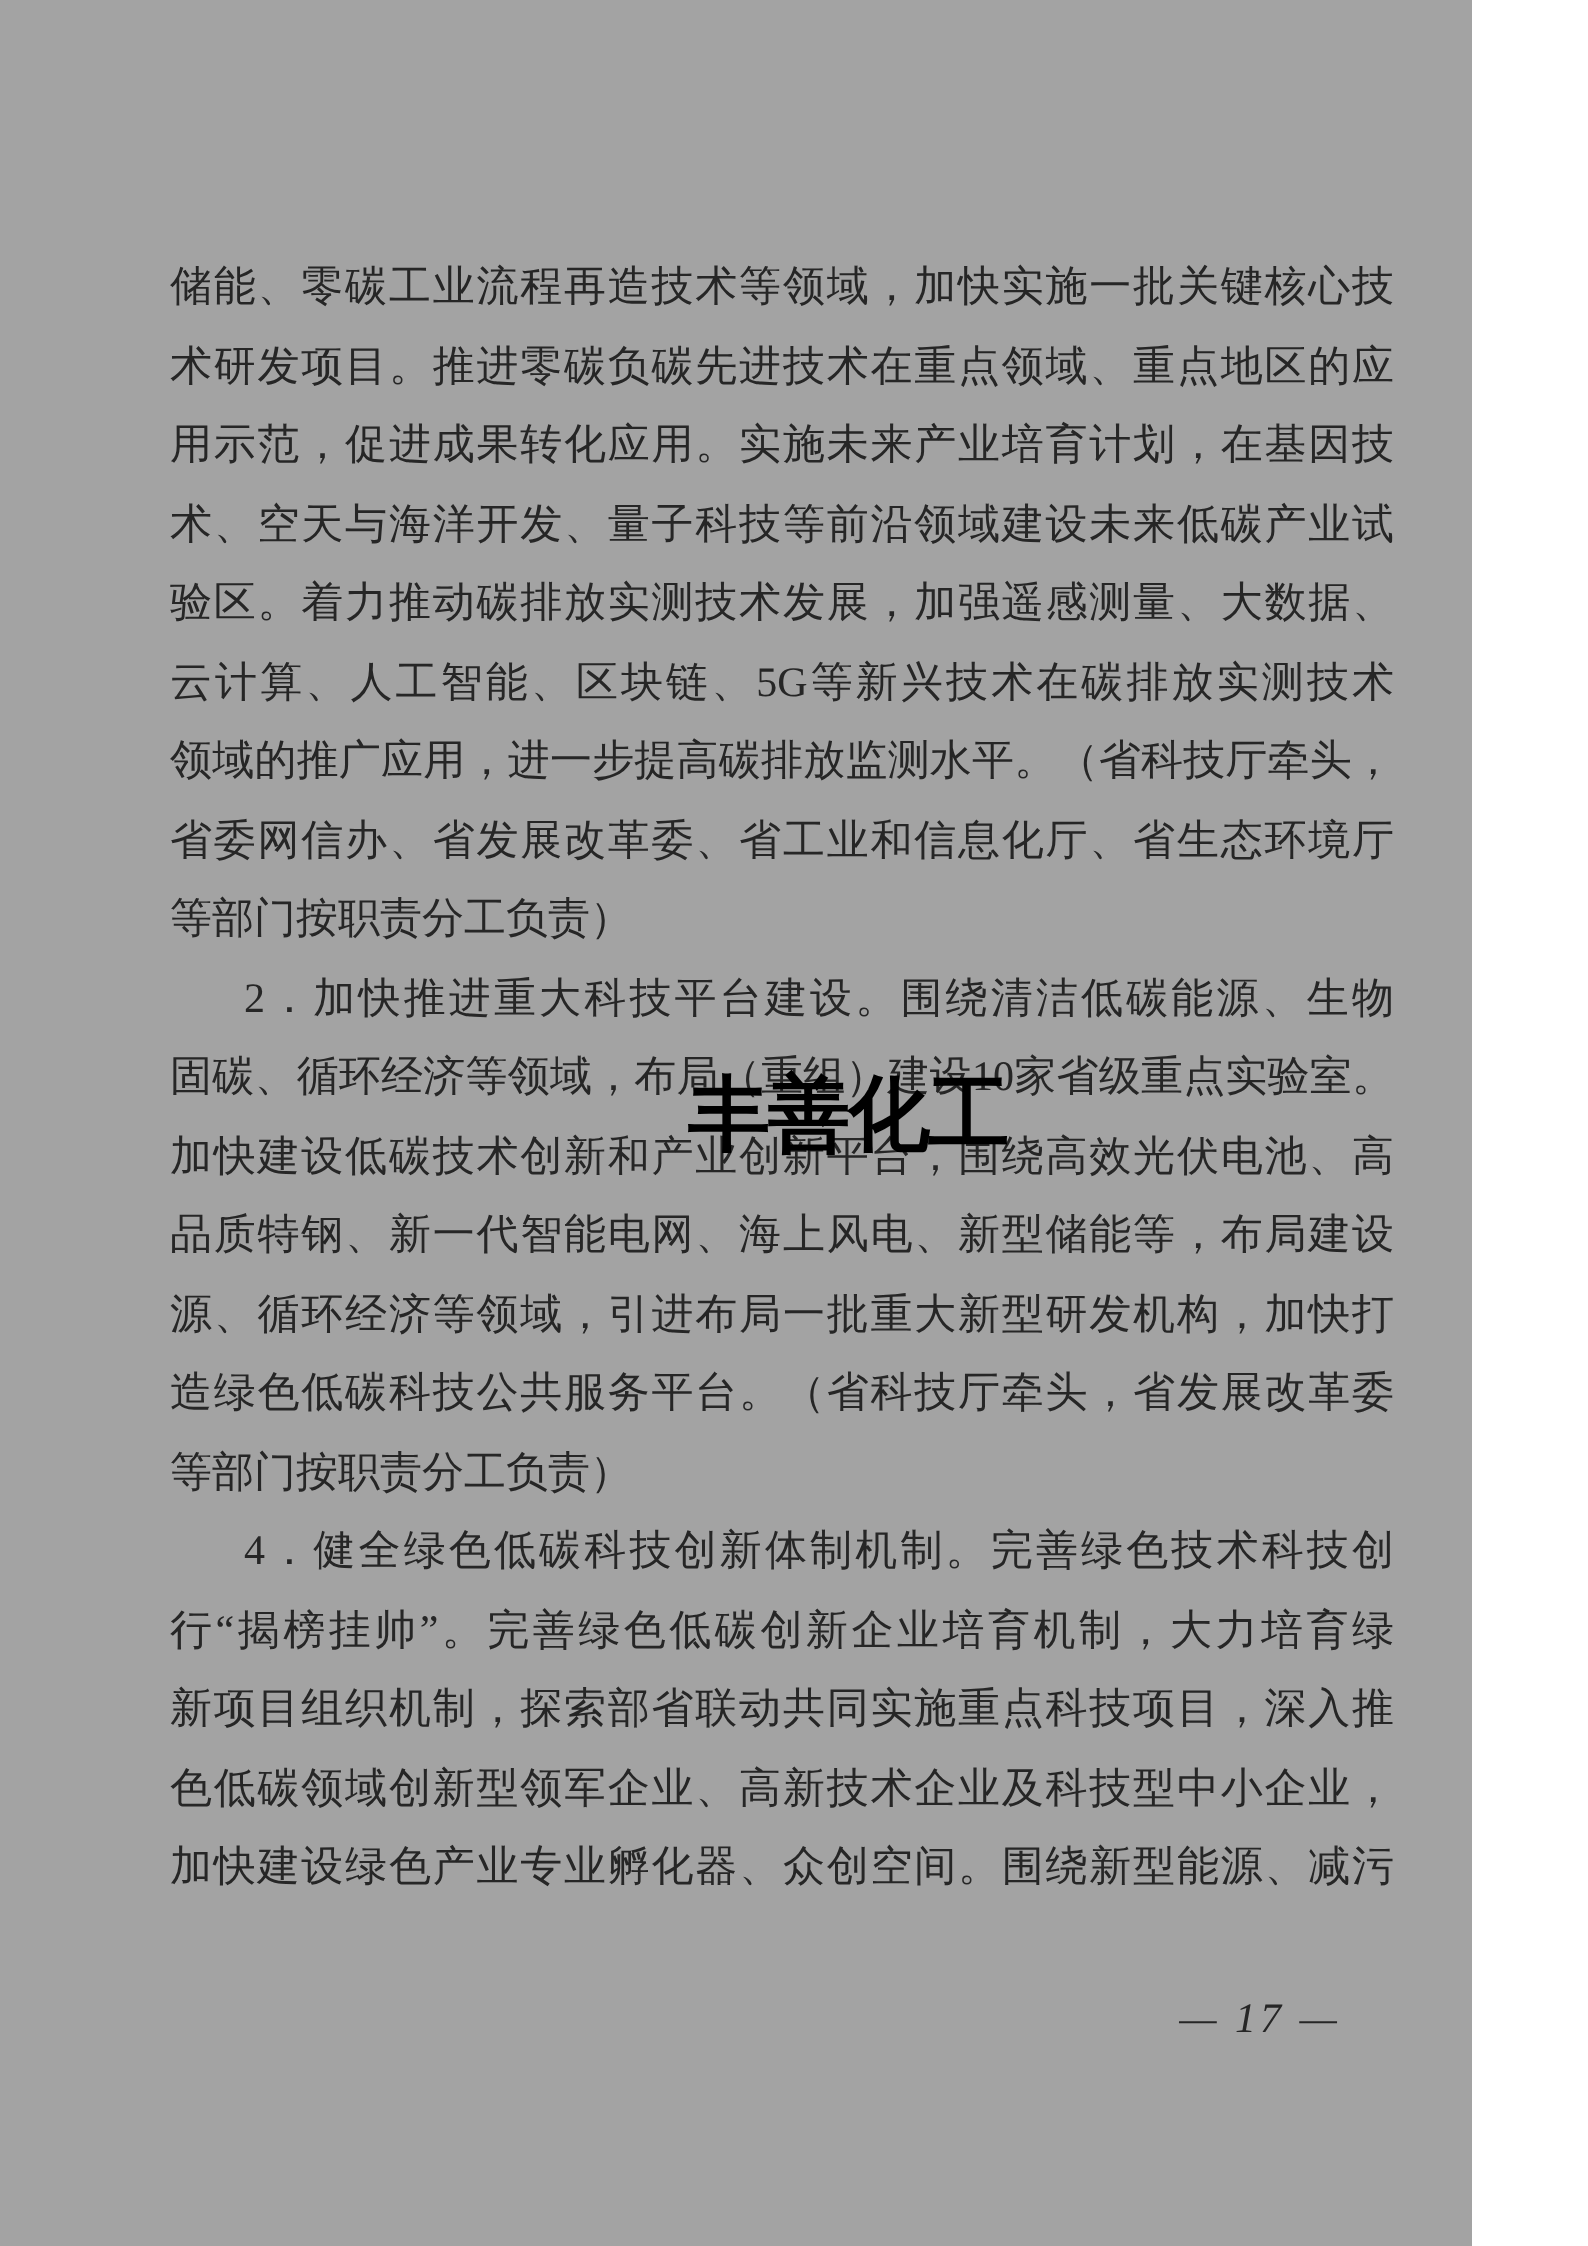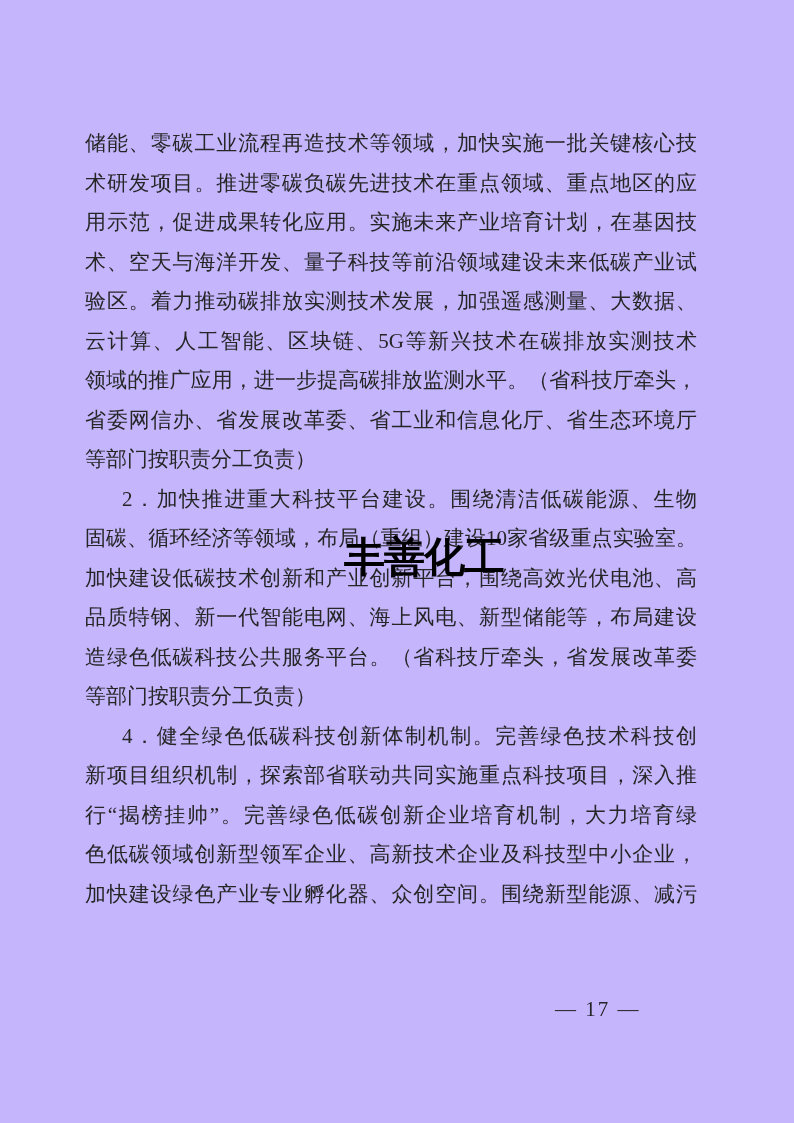--- a/index.html
+++ b/index.html
@@ -2,23 +2,23 @@
 <html><head>
 <meta charset="utf-8">
 <style>
   html, body {
     margin: 0;
     padding: 0;
     background: #ffffff;
   }
   .page {
     position: relative;
-    width: 794px;
+    width: 736px;
     height: 1123px;
-    background: #c4b5fd;
+    background: #a3a3a3;
     overflow: hidden;
     font-family: "Liberation Serif", "DejaVu Serif", serif;
   }
   .doc-body {
     position: absolute;
     left: 85px;
     top: 124px;
     width: 612px;
     color: #262626;
   }
@@ -51,47 +51,49 @@
     z-index: 5;
     margin-left: 28px;
   }
   .page-number {
     position: absolute;
     top: 995px;
     left: 555px;
     width: 150px;
     height: 28px;
     line-height: 28px;
-    text-align: left;
+    text-align: center;
     font-size: 21px;
     letter-spacing: 2px;
     color: #262626;
+    font-style: italic;
   }
 </style>
 </head>
 <body>
 
 <div class="page">
   <div class="doc-body">
       <div class="line">储能、零碳工业流程再造技术等领域，加快实施一批关键核心技</div>
       <div class="line">术研发项目。推进零碳负碳先进技术在重点领域、重点地区的应</div>
       <div class="line">用示范，促进成果转化应用。实施未来产业培育计划，在基因技</div>
       <div class="line">术、空天与海洋开发、量子科技等前沿领域建设未来低碳产业试</div>
       <div class="line">验区。着力推动碳排放实测技术发展，加强遥感测量、大数据、</div>
       <div class="line">云计算、人工智能、区块链、5G等新兴技术在碳排放实测技术</div>
       <div class="line">领域的推广应用，进一步提高碳排放监测水平。（省科技厅牵头，</div>
       <div class="line">省委网信办、省发展改革委、省工业和信息化厅、省生态环境厅</div>
       <div class="line para-end">等部门按职责分工负责）</div>
       <div class="line indent">2．加快推进重大科技平台建设。围绕清洁低碳能源、生物</div>
       <div class="line">固碳、循环经济等领域，布局（重组）建设10家省级重点实验室。</div>
       <div class="line">加快建设低碳技术创新和产业创新平台，围绕高效光伏电池、高</div>
       <div class="line">品质特钢、新一代智能电网、海上风电、新型储能等，布局建设</div>
+      <div class="line">源、循环经济等领域，引进布局一批重大新型研发机构，加快打</div>
       <div class="line">造绿色低碳科技公共服务平台。（省科技厅牵头，省发展改革委</div>
       <div class="line para-end">等部门按职责分工负责）</div>
       <div class="line indent">4．健全绿色低碳科技创新体制机制。完善绿色技术科技创</div>
+      <div class="line">行“揭榜挂帅”。完善绿色低碳创新企业培育机制，大力培育绿</div>
       <div class="line">新项目组织机制，探索部省联动共同实施重点科技项目，深入推</div>
-      <div class="line">行“揭榜挂帅”。完善绿色低碳创新企业培育机制，大力培育绿</div>
       <div class="line">色低碳领域创新型领军企业、高新技术企业及科技型中小企业，</div>
       <div class="line">加快建设绿色产业专业孵化器、众创空间。围绕新型能源、减污</div>
     </div>
   <div class="watermark">丰善化工</div>
   <div class="page-number">— 17 —</div>
 </div>
 
 </body></html>

